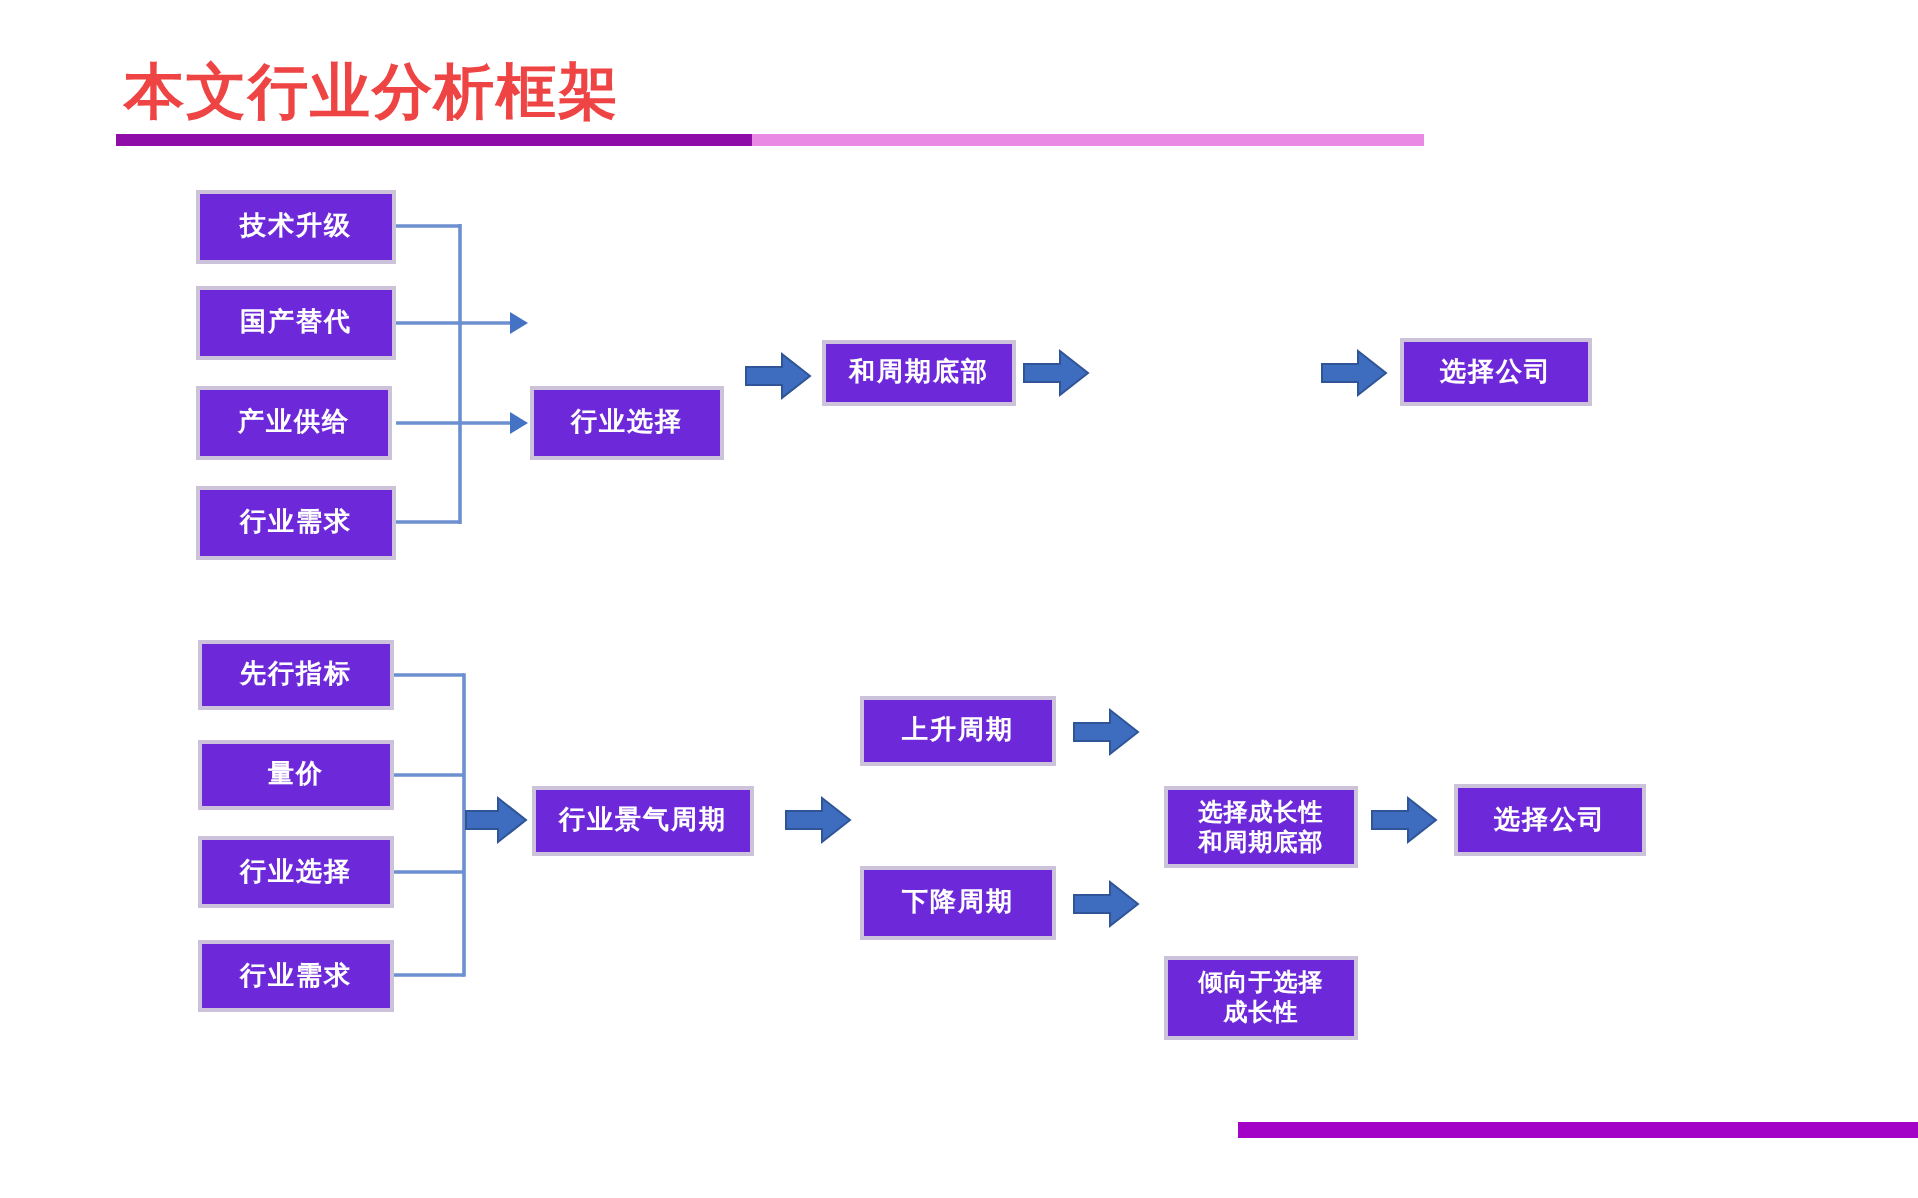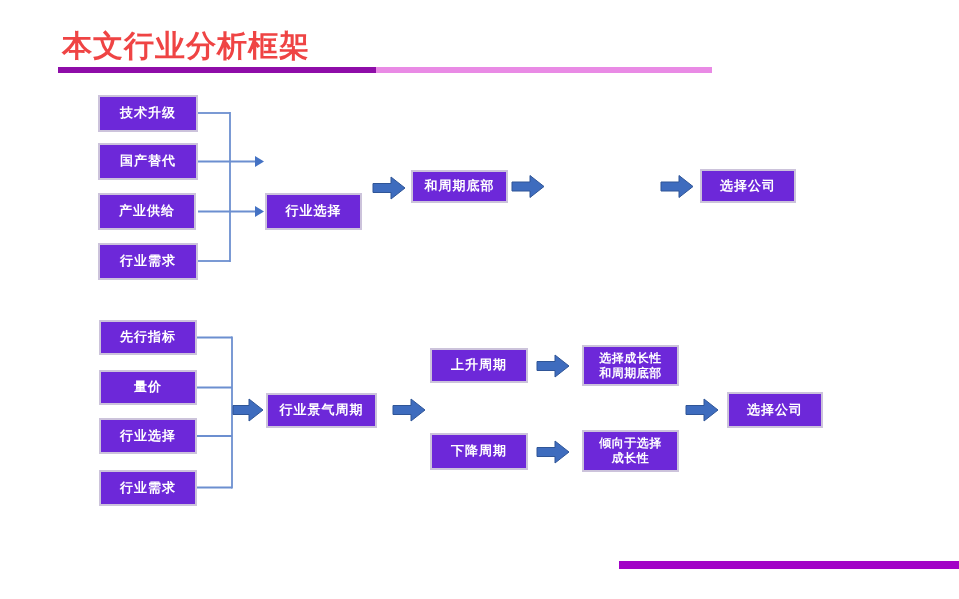--- a/index.html
+++ b/index.html
@@ -15,21 +15,21 @@
   .rule{position:absolute;top:67px;height:6px;}
   .rule-dark{left:58px;width:318px;background:#8E0DA8;}
   .rule-light{left:376px;width:336px;background:#E98AE5;}
   .overlay{position:absolute;left:0;top:0;width:959px;height:599px;pointer-events:none;}
   .pbox{
     position:absolute;background:#6d28d9;border:2px solid #CCC3DB;box-sizing:border-box;
     color:#ffffff;font-weight:bold;font-size:13px;letter-spacing:1px;
     display:flex;align-items:center;justify-content:center;text-align:center;
     white-space:pre-line;line-height:1.25;
   }
-  .pbox.small{font-size:12px;letter-spacing:0.5px;}
+  .pbox.small{font-size:12px;letter-spacing:0.5px;margin-top:48px;}
   .footer-bar{position:absolute;left:619px;top:561px;width:340px;height:8px;background:#A203C6;}
 </style>
 </head>
 <body>
 
 <div class="slide">
 
   <div class="title">本文行业分析框架</div>
   <div class="rule rule-dark"></div>
   <div class="rule rule-light"></div>

